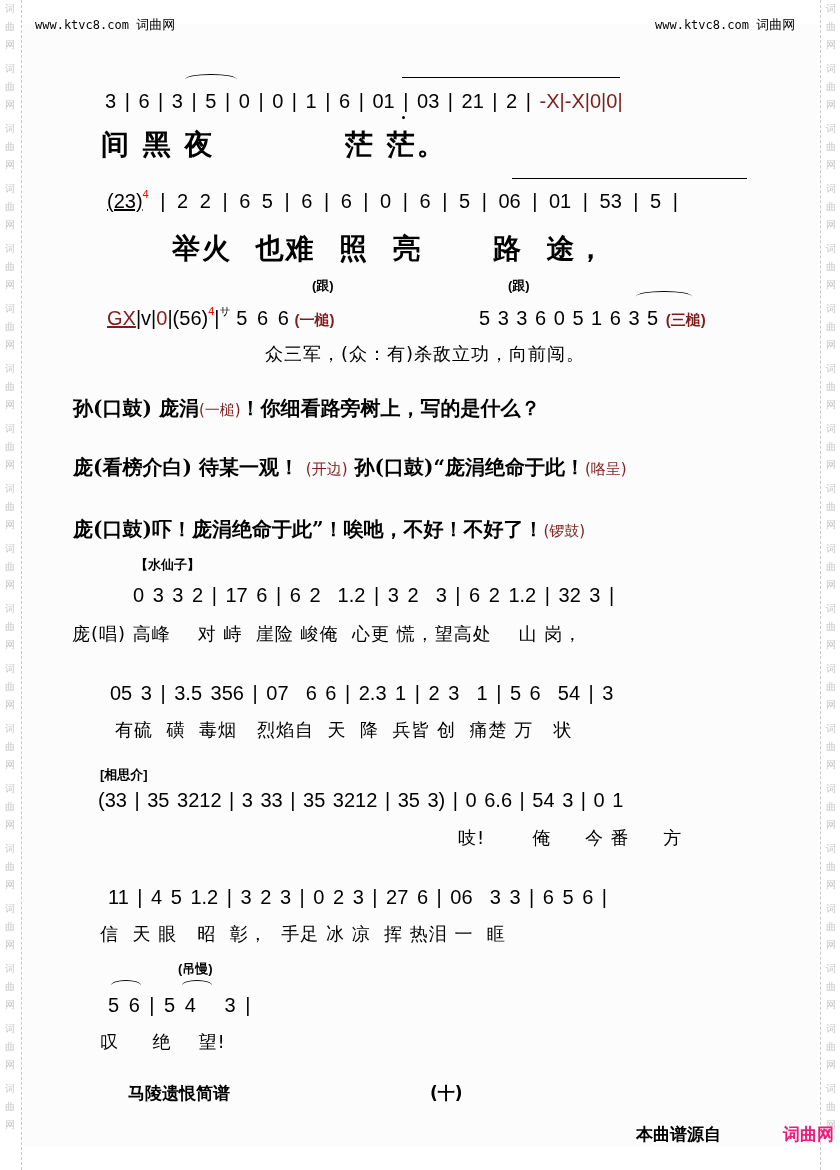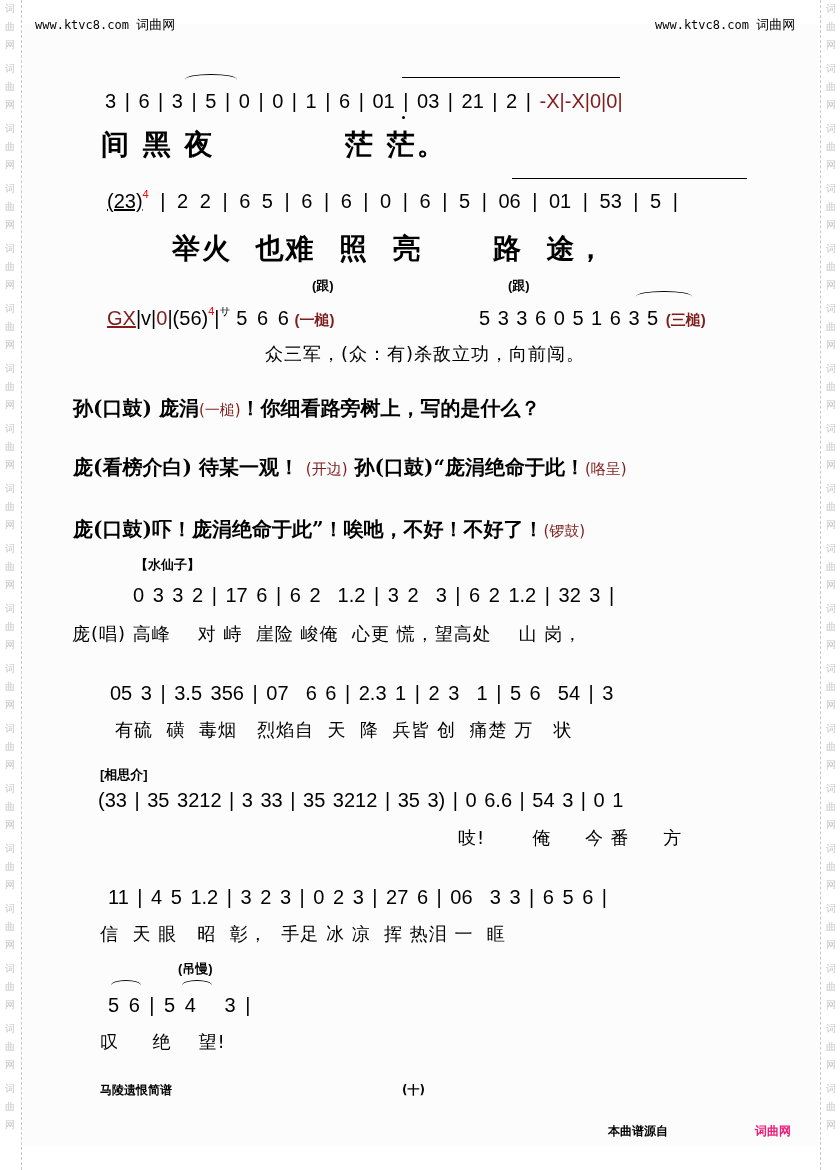--- a/index.html
+++ b/index.html
@@ -20,21 +20,21 @@
   .red{color:#7f1d1d;}
   .small{font-size:13px;font-weight:bold;}
   .sup{font-size:11px;color:#f00;position:relative;top:-10px;}
   .u{text-decoration:underline;}
   .dialog{font-family:"DejaVu Serif",serif;font-size:20px;font-weight:bold;}
   .dialog .red{font-family:"DejaVu Sans",sans-serif;font-size:15px;font-weight:normal;}
   .slur{position:absolute;border-top:1px solid #000;border-radius:50% 50% 0 0;height:10px;}
   .bracket{position:absolute;border-top:1px solid #000;height:6px;}
   .bracket:before,.bracket:after{content:"";position:absolute;top:-1px;width:6px;height:6px;border-top:1px solid #000;}
   .dot{position:absolute;width:3px;height:3px;background:#000;border-radius:50%;}
-  .footer-title{font-family:"DejaVu Sans",sans-serif;font-weight:bold;font-size:12px;}
+  .footer-title{font-family:"DejaVu Sans",sans-serif;font-weight:bold;font-size:17px;margin-left:28px;}
   .pink{color:#ee1b7a;}
 </style>
 </head>
 <body>
 
 <div class="margin-line" style="left:21px;"></div>
 <div class="margin-line" style="left:820px;"></div>
 <div id="wm-left" class="wm-col" style="left:1px;">
     <span>词</span>
     <span>曲</span>

